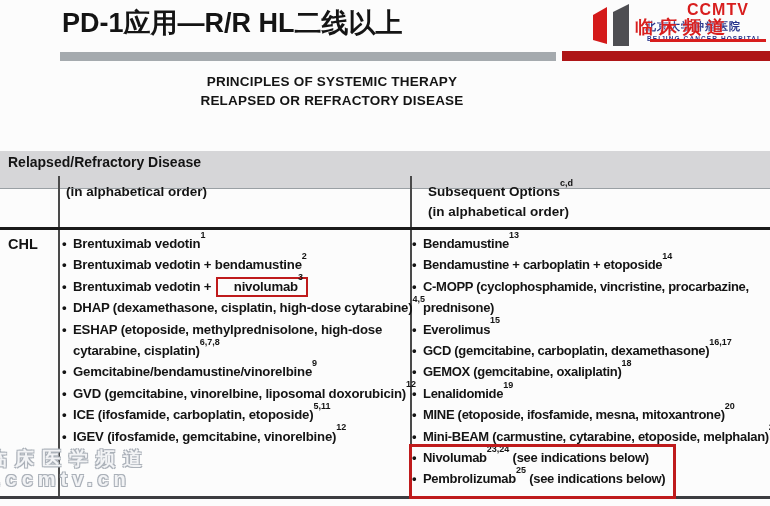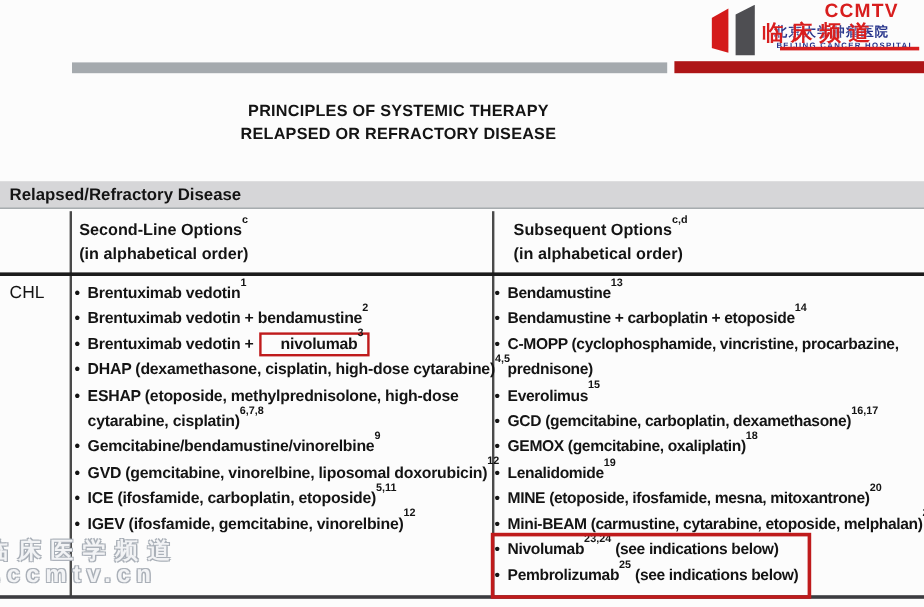--- a/index.html
+++ b/index.html
@@ -21,54 +21,55 @@
   .hosp-en{position:absolute;left:92px;top:35px;font-size:6.5px;font-weight:700;
     color:var(--hospital_blue);letter-spacing:1.1px;white-space:nowrap;}
   .ccmtv{position:absolute;left:132px;top:1px;font-size:16px;font-weight:700;
     color:var(--brand_red);letter-spacing:1px;white-space:nowrap;}
   .channel{position:absolute;left:80px;top:15px;font-size:18px;font-weight:700;
     color:var(--brand_red);letter-spacing:6px;white-space:nowrap;
     text-shadow:0 0 2px rgba(255,255,255,.8);}
   .channel-underline{position:absolute;left:95px;top:39px;width:116px;height:3px;
     background:var(--brand_red);}
   
-  .heading{left:0;top:83px;width:664px;text-align:center;font-size:13.5px;
+  .heading{left:0;top:72px;width:664px;text-align:center;font-size:13.5px;
     line-height:19px;font-weight:700;letter-spacing:.2px;}
   
-  .banner{left:0;top:151px;width:770px;height:23px;background:var(--banner_gray);
+  .banner{left:0;top:151px;width:770px;height:38px;background:var(--banner_gray);
     border-bottom:1px solid #9aa0a4;box-sizing:border-box;font-size:14px;
     font-weight:700;line-height:23px;padding-left:8px;}
   .hdr{font-weight:700;font-size:13.5px;line-height:19.5px;white-space:nowrap;}
   .hdr.c1{left:66px;top:182px;}
   .hdr.c2{left:428px;top:182px;}
   .vline{top:176px;height:321px;width:1.5px;background:#4a4a4a;}
   .v1{left:58px;} .v2{left:410px;}
   .rule1{left:0;top:227px;width:770px;height:3px;background:#1b1b1b;}
   .rule2{left:0;top:496px;width:770px;height:3px;background:#3c3c40;}
-  .row-label{left:8px;top:236px;font-size:14.5px;font-weight:400;}
+  .row-label{left:8px;top:236px;font-size:14.5px;font-weight:700;}
   ul.opts{position:absolute;margin:0;padding:0;list-style:none;font-weight:700;}
   .c1l{left:62px;top:233px;width:350px;font-size:13.2px;letter-spacing:-.2px;line-height:21.4px;}
   .c2l{left:412px;top:233px;width:358px;font-size:13px;letter-spacing:-.3px;line-height:21.4px;}
   ul.opts li{position:relative;padding-left:11px;white-space:nowrap;}
   ul.opts .blt{position:absolute;left:0;}
   sup{font-size:9px;font-weight:700;position:relative;top:-5px;line-height:0;letter-spacing:0;}
   .seg-box{border:2.5px solid var(--highlight_red);padding:0 3px 1px 16px;margin-left:1px;}
   .redbox2{left:409px;top:444px;width:261px;height:49px;border:3px solid var(--highlight_red);}
   
   .wm div{position:absolute;font-weight:700;color:#f2f3f5;
     text-shadow:-1px -1px 0 #aab0b8,1px -1px 0 #aab0b8,-1px 1px 0 #aab0b8,1px 1px 0 #aab0b8;
     white-space:nowrap;}
   .wm1{left:-12px;top:446px;font-size:19px;letter-spacing:8px;}
   .wm2{left:-5px;top:468px;font-size:20px;letter-spacing:5px;}
 </style>
 </head>
 <body>
 
 <div class="slide">
 
+  <div class="abs title">PD-1应用—R/R HL二线以上</div>
   <div class="abs bar-gray"></div>
   <div class="abs bar-red"></div>
 
   <div class="abs logo">
     <svg class="mark" width="52" height="44" viewBox="0 0 52 44">
       <polygon points="0,11 14,3 14,40 0,36" fill="#d41a1a"></polygon>
       <polygon points="20,8 36,0 36,42 20,42" fill="#4e4e52"></polygon>
     </svg>
     <div class="hosp-cn">北京大学肿瘤医院</div>
     <div class="hosp-en">BEIJING CANCER HOSPITAL</div>
@@ -78,21 +79,20 @@
   </div>
 
   <div class="abs heading">
     <div>PRINCIPLES OF SYSTEMIC THERAPY</div>
     <div>RELAPSED OR REFRACTORY DISEASE</div>
   </div>
 
   <div class="abs banner">Relapsed/Refractory Disease</div>
 
   <div class="abs hdr c1">
-    <div><span>Second-Line Options</span><sup>c</sup></div>
     <div>(in alphabetical order)</div>
   </div>
   <div class="abs hdr c2">
     <div><span>Subsequent Options</span><sup>c,d</sup></div>
     <div>(in alphabetical order)</div>
   </div>
 
   <div class="abs vline v1"></div>
   <div class="abs vline v2"></div>
   <div class="abs rule1"></div>

